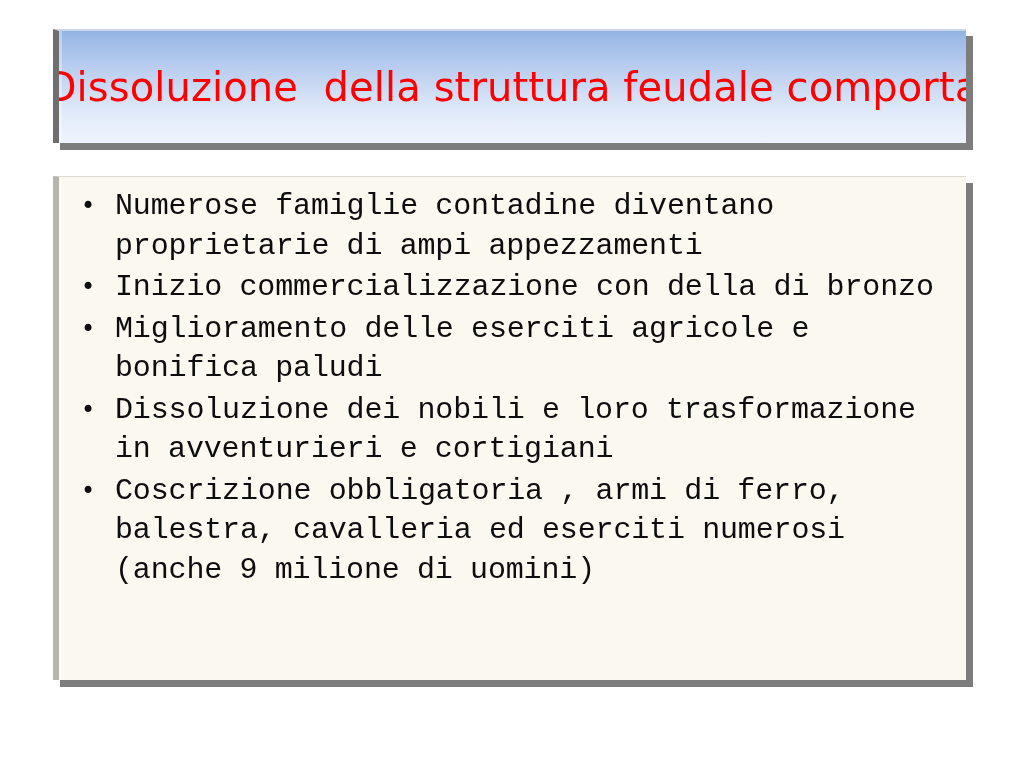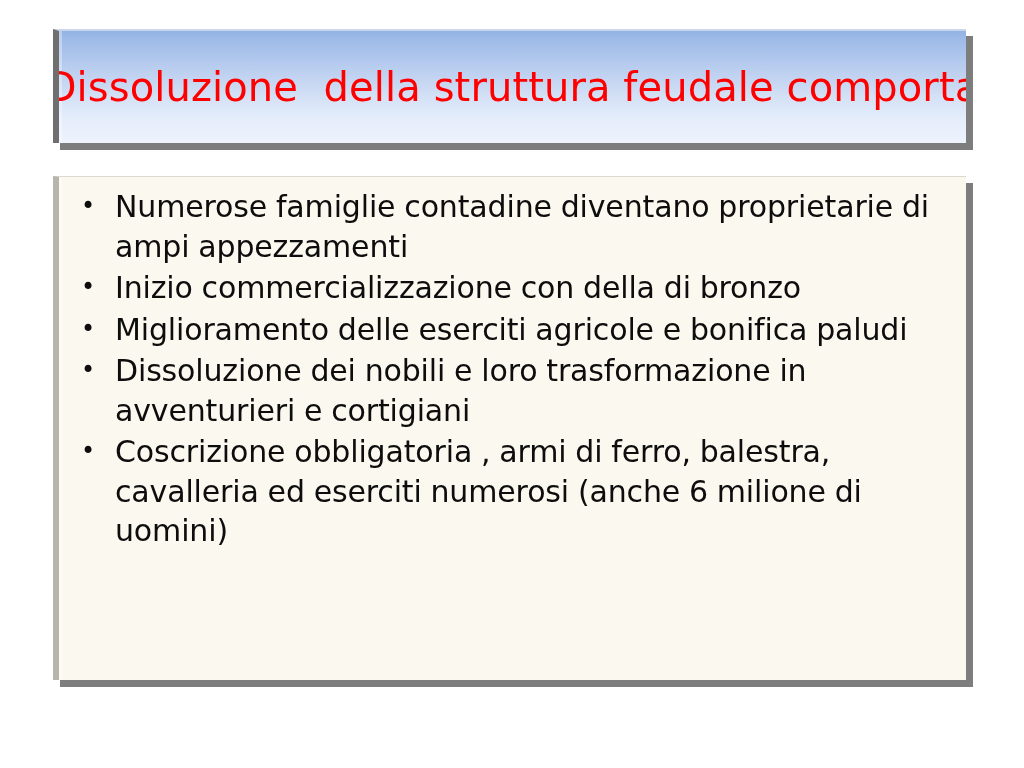--- a/index.html
+++ b/index.html
@@ -119,20 +119,21 @@
     width: 14px;
     height: 39.5px;
     line-height: 39.5px;
     font-size: 24px;
     color: #0d0d0d;
     text-align: left;
   }
 
   .bullet-item .txt {
     display: block;
+    font-family: Liberation Mono, monospace;
   }
 </style>
 </head>
 <body>
 
 <div class="slide">
 
   <div class="title-box">
     <div class="title-text">Dissoluzione  della struttura feudale comporta</div>
   </div>
@@ -155,19 +156,19 @@
         <span class="txt">Miglioramento delle eserciti agricole e bonifica paludi</span>
       </li>
 
       <li class="bullet-item">
         <span class="dot">•</span>
         <span class="txt">Dissoluzione dei nobili e loro trasformazione in avventurieri e cortigiani</span>
       </li>
 
       <li class="bullet-item">
         <span class="dot">•</span>
-        <span class="txt">Coscrizione obbligatoria , armi di ferro, balestra, cavalleria ed eserciti numerosi (anche 6 milione di uomini)</span>
+        <span class="txt">Coscrizione obbligatoria , armi di ferro, balestra, cavalleria ed eserciti numerosi (anche 9 milione di uomini)</span>
       </li>
 
     </ul>
   </div>
 
 </div>
 
 </body></html>

